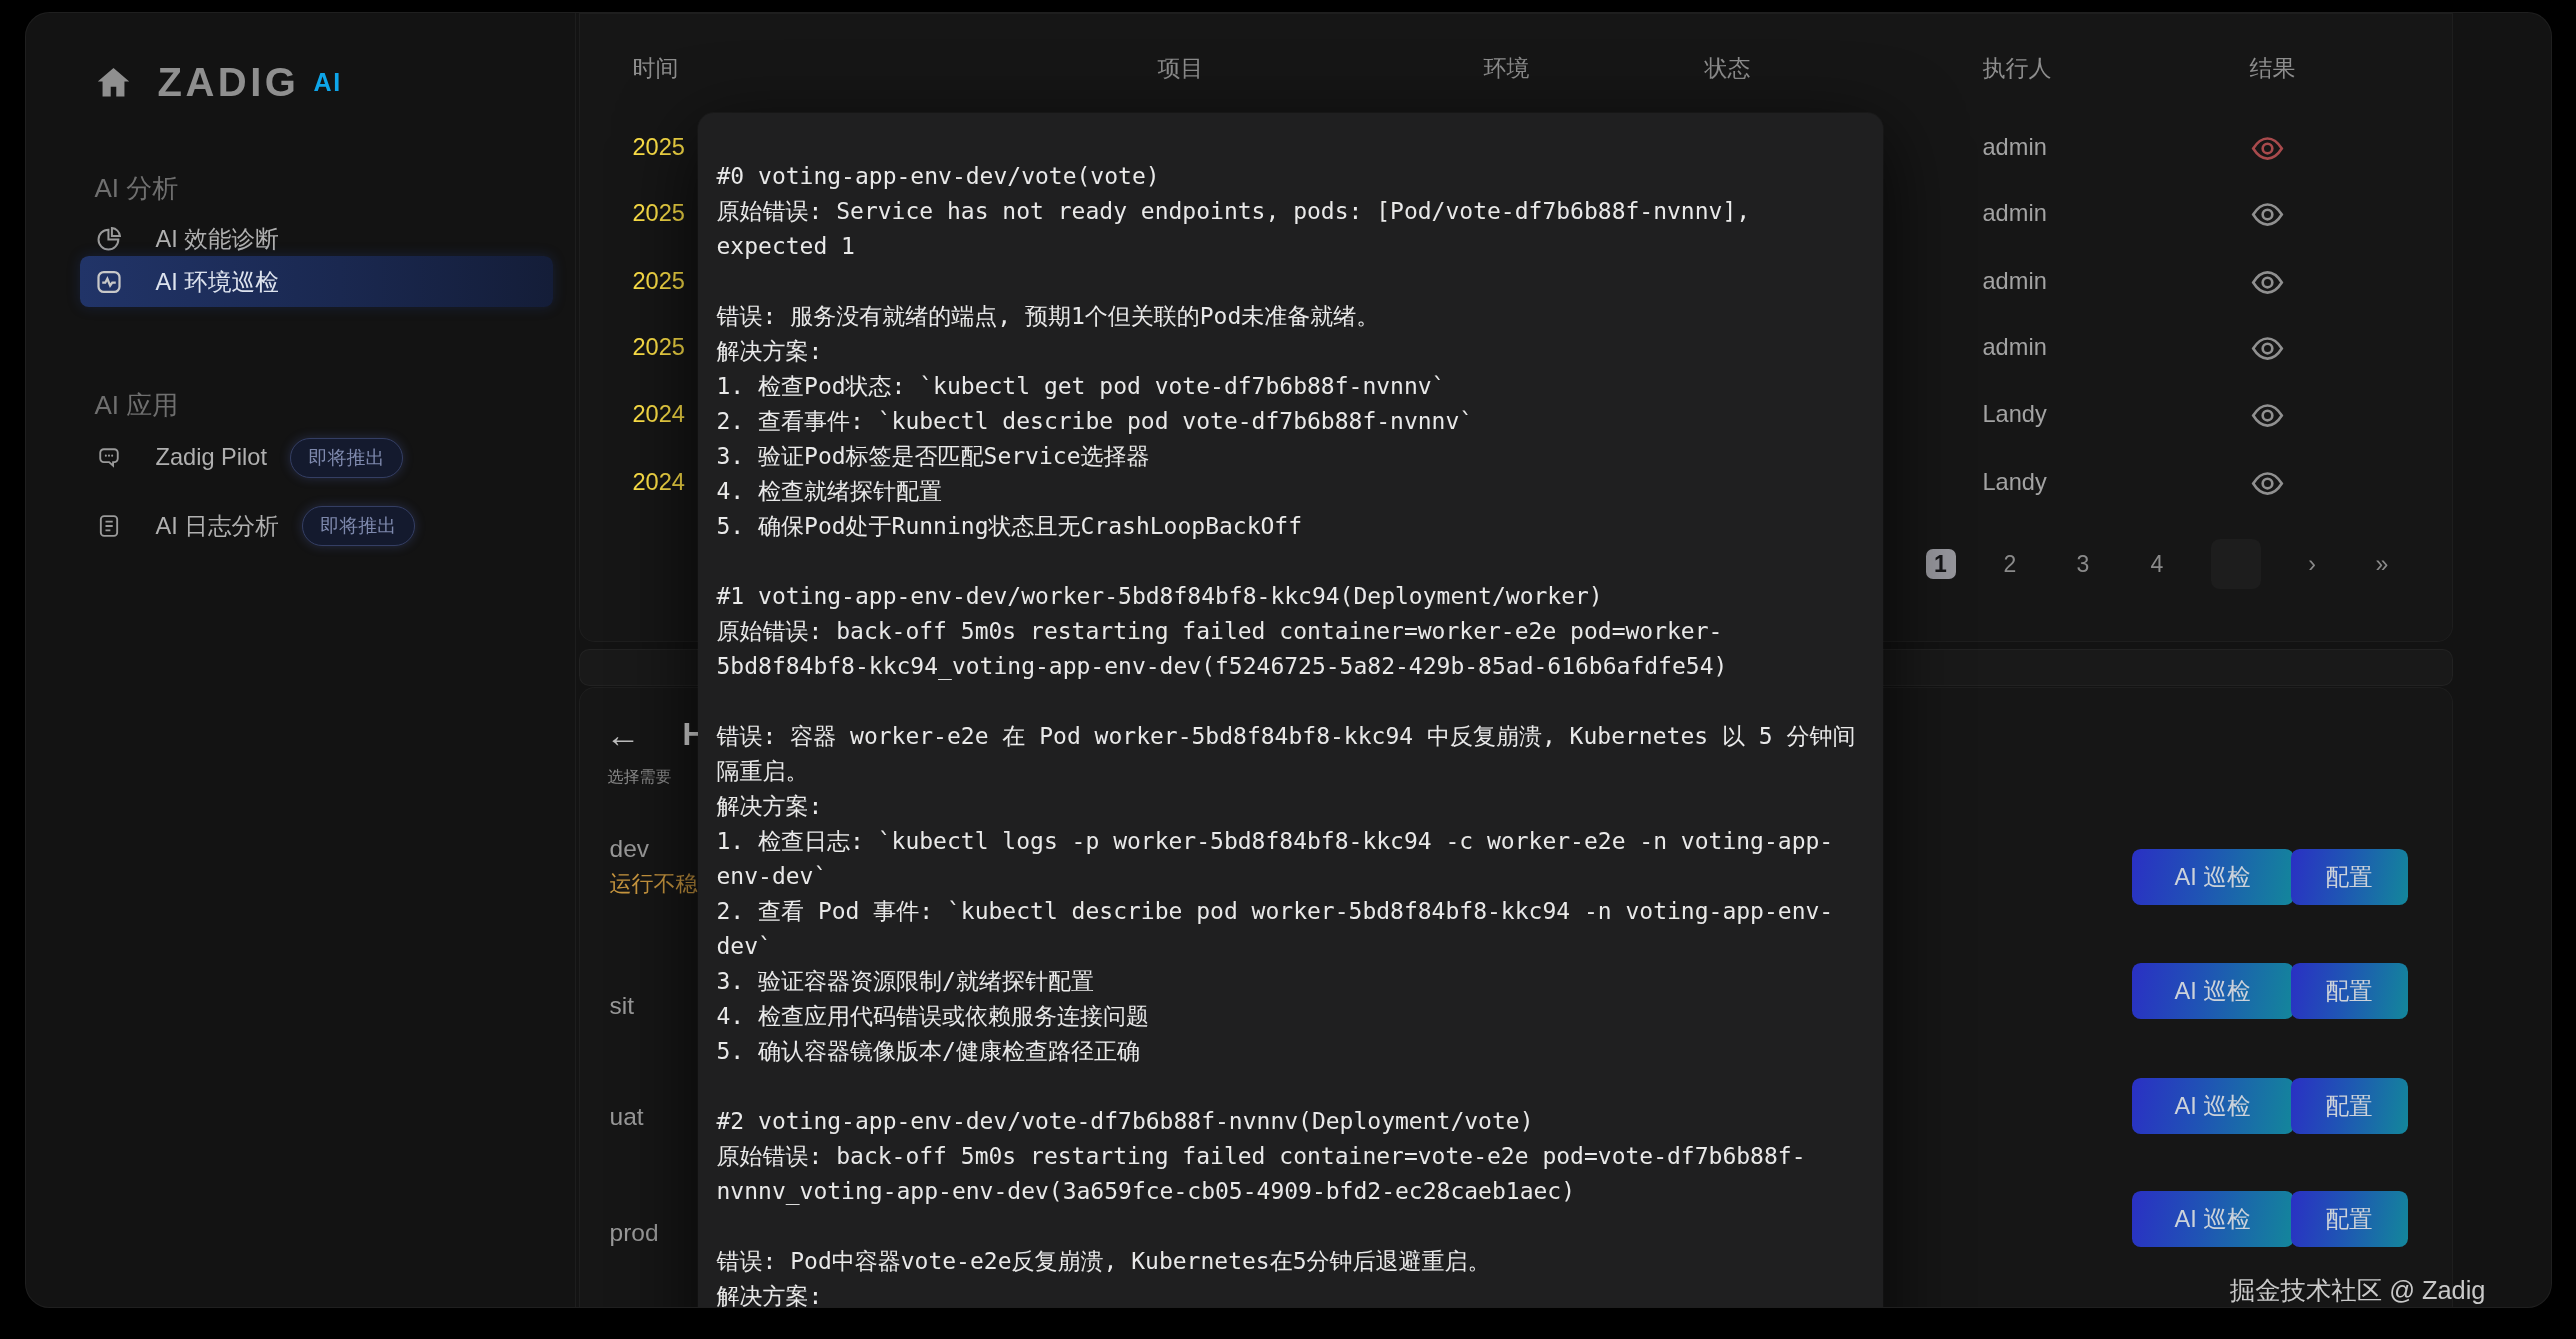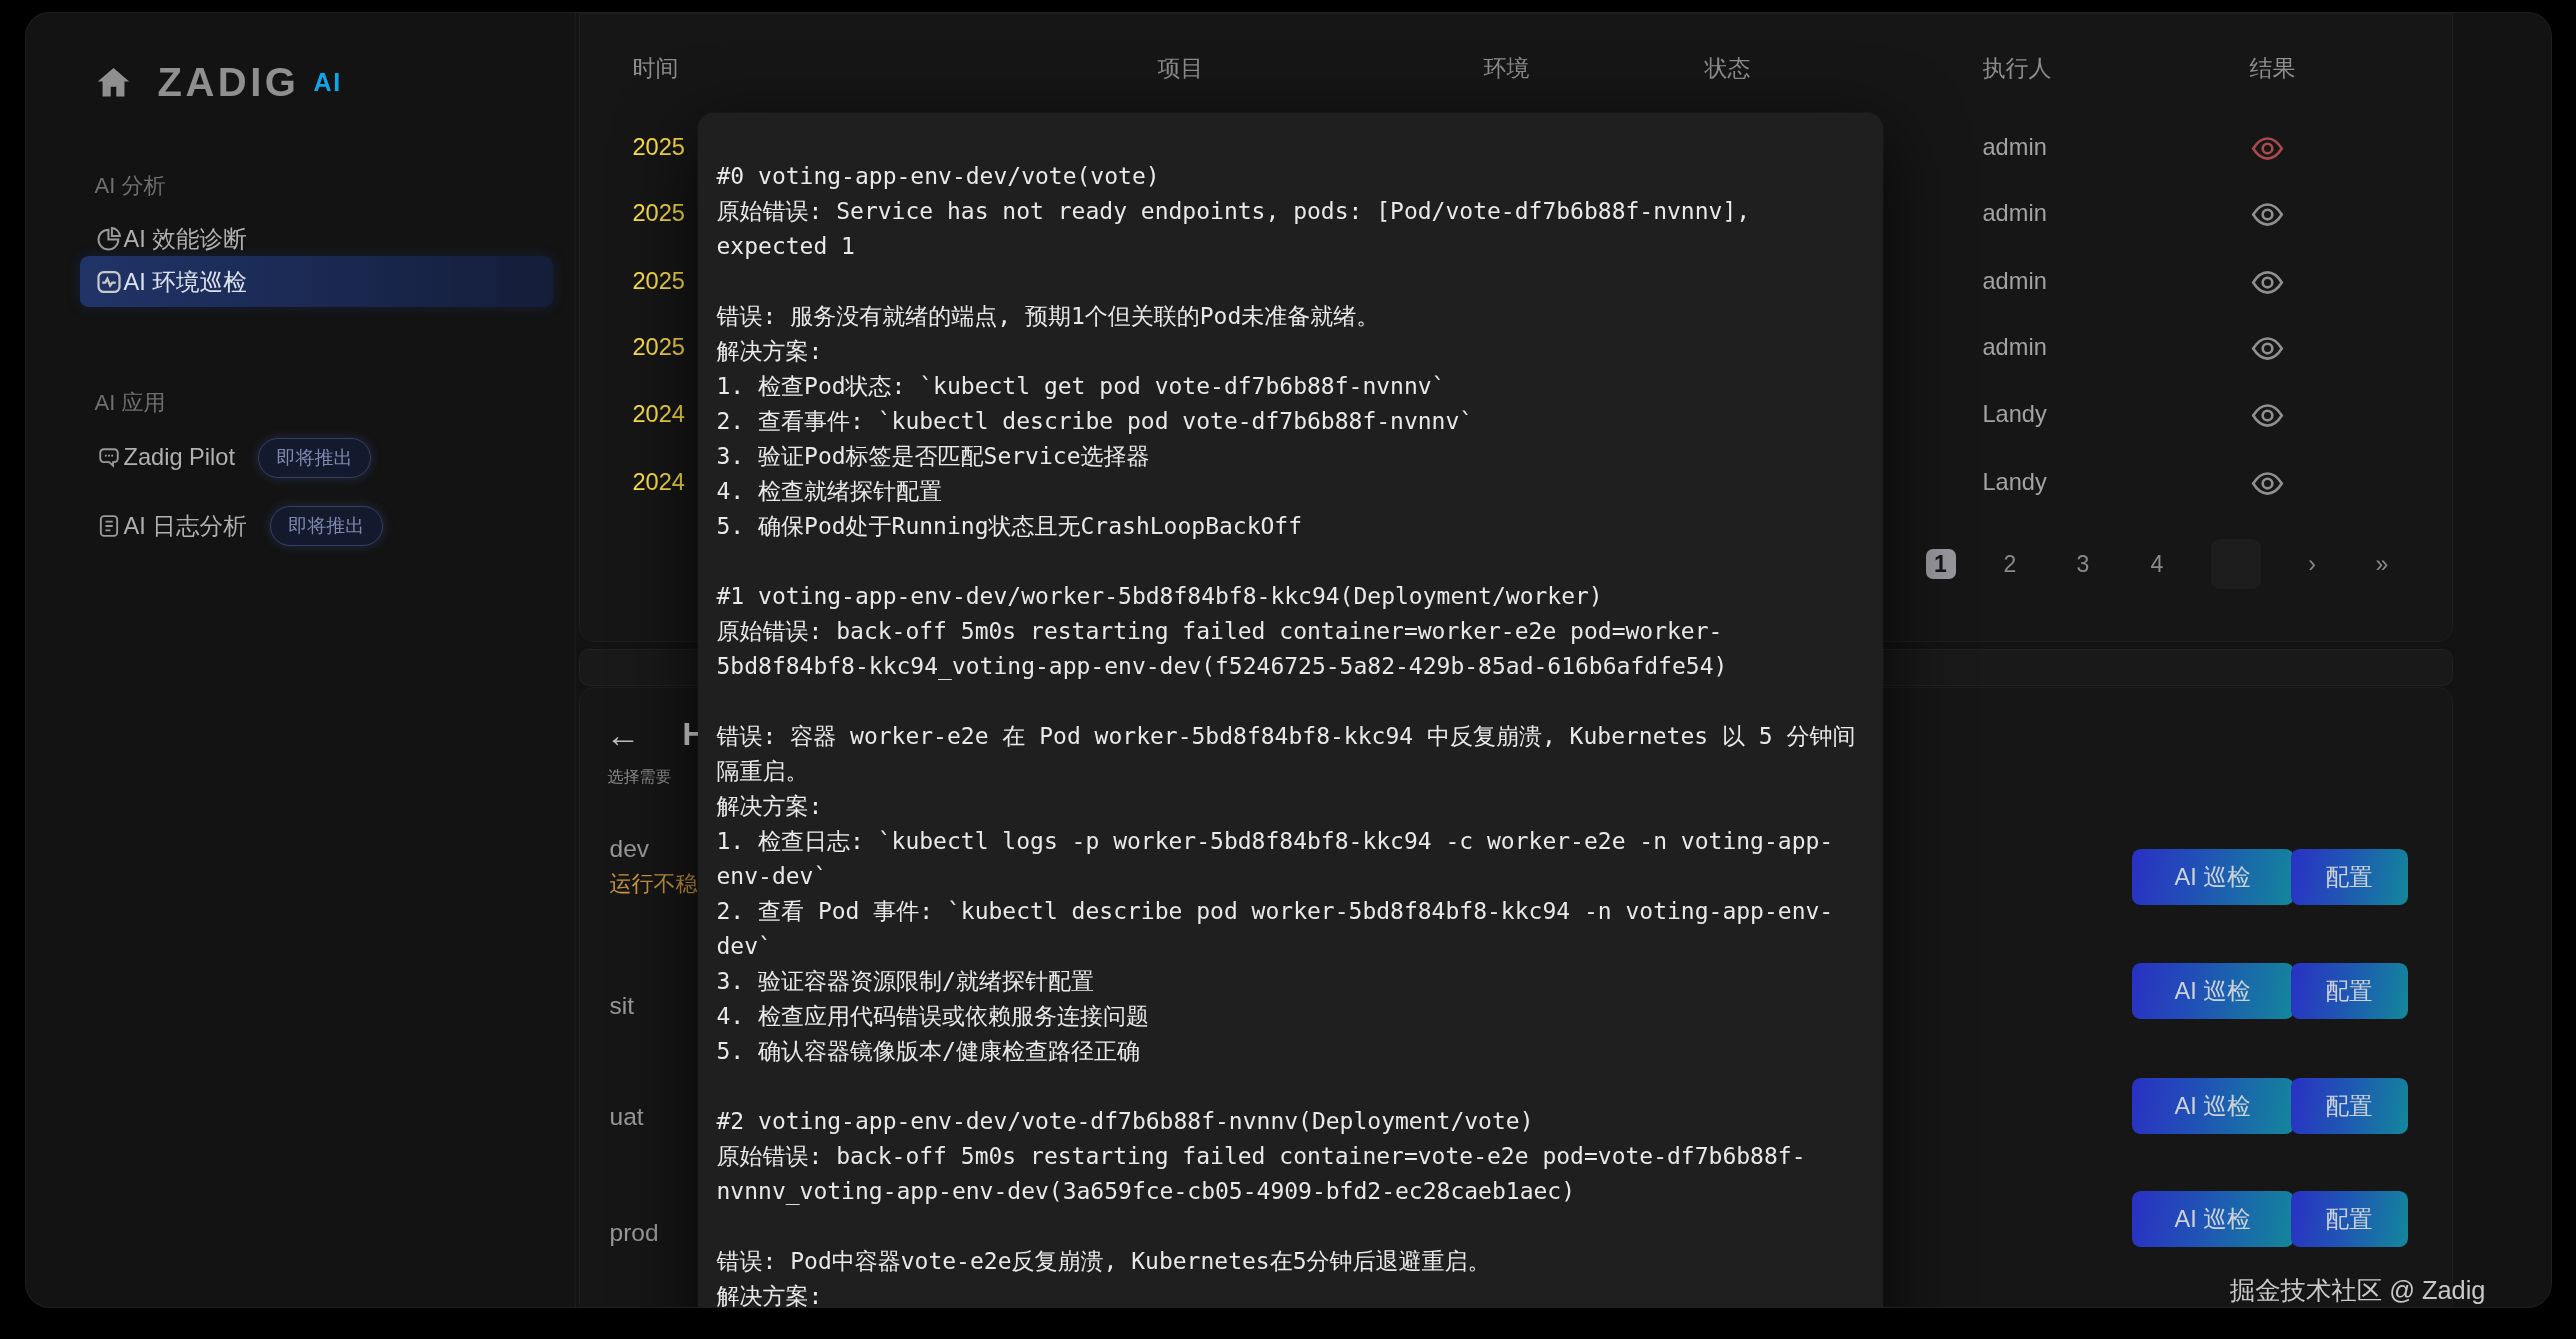--- a/index.html
+++ b/index.html
@@ -6,27 +6,27 @@
     font-family:"Liberation Sans","DejaVu Sans",sans-serif;}
   .window{position:absolute;left:24.5px;top:12.3px;width:2527px;height:1296px;background:#131313;
     border-radius:24.5px;overflow:hidden;border:0.9px solid rgba(255,255,255,.05);box-sizing:border-box;}
   
   .sidebar{position:absolute;left:0;top:0;width:549px;height:100%;border-right:0.9px solid rgba(255,255,255,.045);}
   .logo{position:absolute;left:69px;top:46px;height:47px;display:flex;align-items:center;}
   .logo .home{width:37px;height:37px;color:#8f8f8f;display:inline-flex;}
   .logo .home svg{width:100%;height:100%;}
   .logo-z{margin-left:26px;font-size:40px;font-weight:800;letter-spacing:3.5px;color:#8f8f8f;}
   .logo-ai{margin-left:14px;font-size:25px;font-weight:600;letter-spacing:1.8px;color:#0ea5e9;}
-  .nav-section{position:absolute;left:69px;font-size:22px;color:#6f6f6f;}
+  .nav-section{position:absolute;left:69px;font-size:26px;color:#6f6f6f;}
   .sec1{top:158px;}  .sec2{top:375px;}
   .nav-item{position:absolute;left:54px;width:473px;height:51px;display:flex;align-items:center;color:#b0b0b0;
     font-size:23.6px;cursor:pointer;}
   .nav-item .nico{width:28px;height:28px;margin-left:15px;color:#9a9a9a;display:inline-flex;flex:none;}
   .nav-item .nico svg{width:100%;height:100%;}
-  .nav-item .nlabel{margin-left:1px;white-space:nowrap;}
+  .nav-item .nlabel{margin-left:33px;white-space:nowrap;}
   .it1{top:200px;}
   .it-active{top:243px;background:linear-gradient(90deg,#213468 0%,#1a2850 55%,#141d38 100%);
     border-radius:8.8px;color:#dde3ee;box-shadow:0 0 12.3px rgba(40,70,160,.25);}
   .it-active .nico{color:#c9c9c9;}
   .it3{top:419px;}  .it4{top:487px;}
   .badge{margin-left:23px;font-size:19px;color:#7e89ad;background:#141a2e;border:0.9px solid #343e63;
     border-radius:875px;padding:6.1px 17.5px;white-space:nowrap;box-shadow:0 0 10.5px rgba(90,110,200,.28);}
   
   .table-card{position:absolute;left:553px;top:0;width:1874px;height:629px;background:#161616;
     border-radius:0 0 15.8px 15.8px;border:0.9px solid rgba(255,255,255,.035);box-sizing:border-box;}

